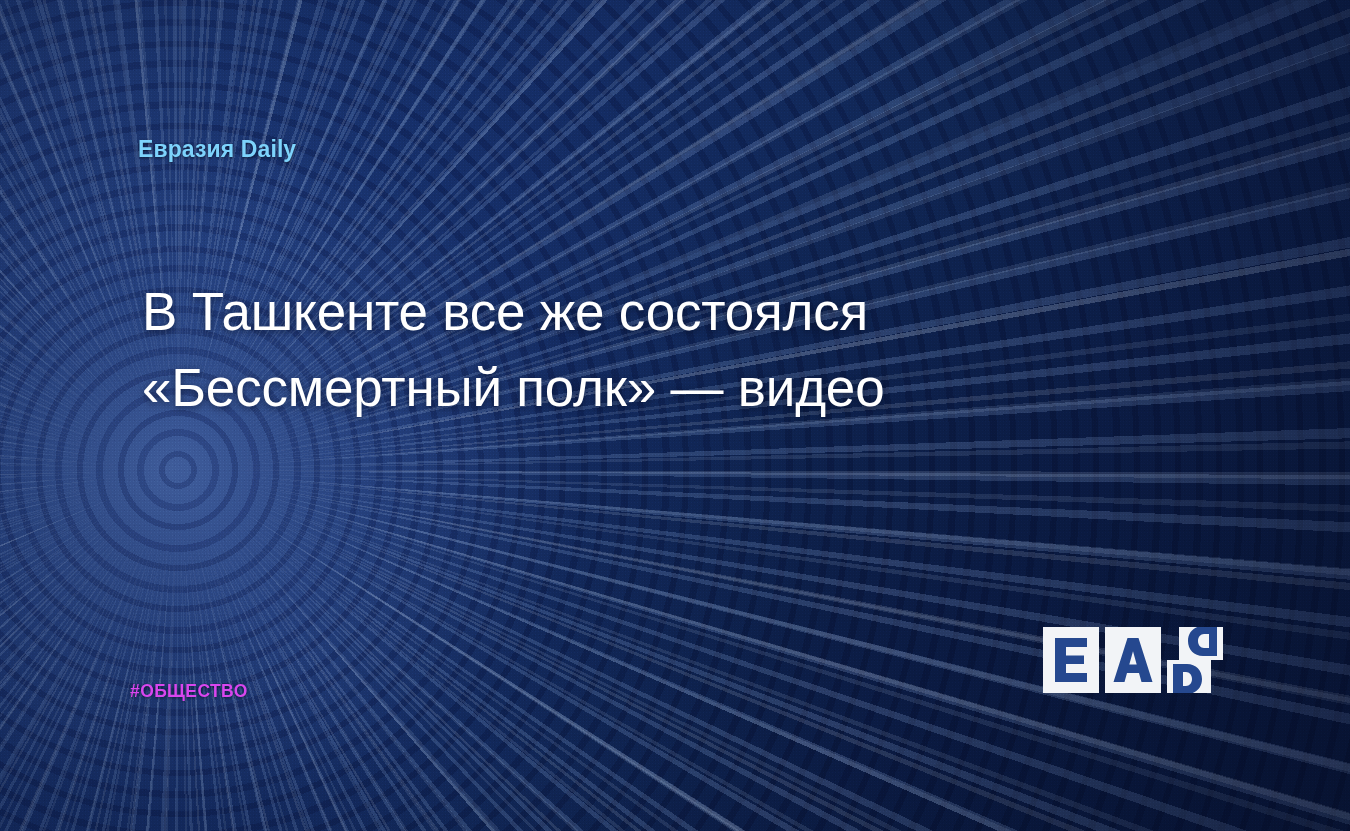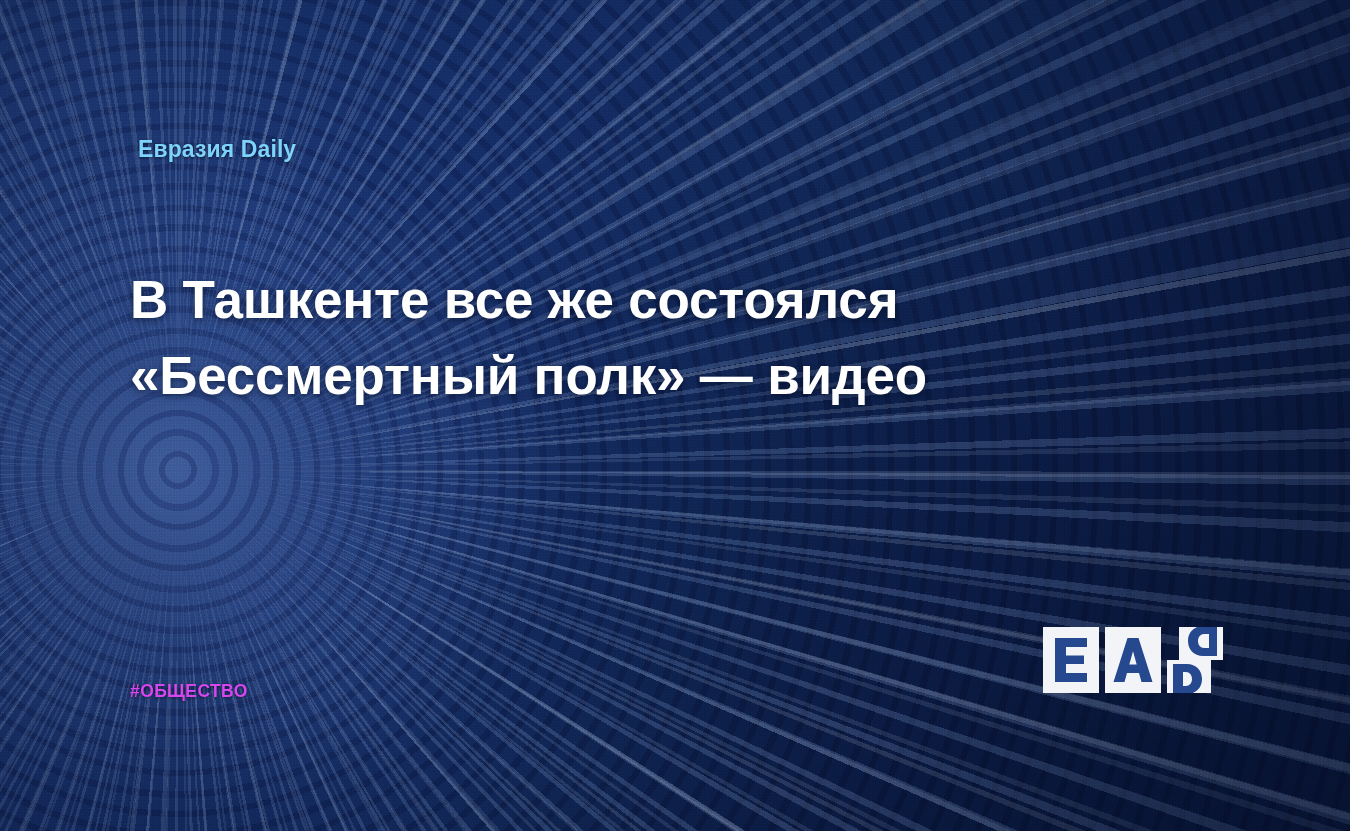--- a/index.html
+++ b/index.html
@@ -143,24 +143,24 @@
     text-shadow: 0 1px 3px rgba(0,0,0,0.55);
     white-space: nowrap;
     margin-left: 8px;
   }
 
   .headline {
     position: absolute;
     left: 130px;
     top: 262px;
     width: 880px;
-    margin: 0;
+    margin: 12px;
     font-size: 53px;
     line-height: 76px;
-    font-weight: bold;
+    font-weight: normal;
     color: #ffffff;
     letter-spacing: -0.2px;
     text-shadow: 0 2px 7px rgba(2,8,26,0.55);
   }
 
   .tag {
     position: absolute;
     left: 130px;
     top: 681px;
     font-size: 17.5px;

